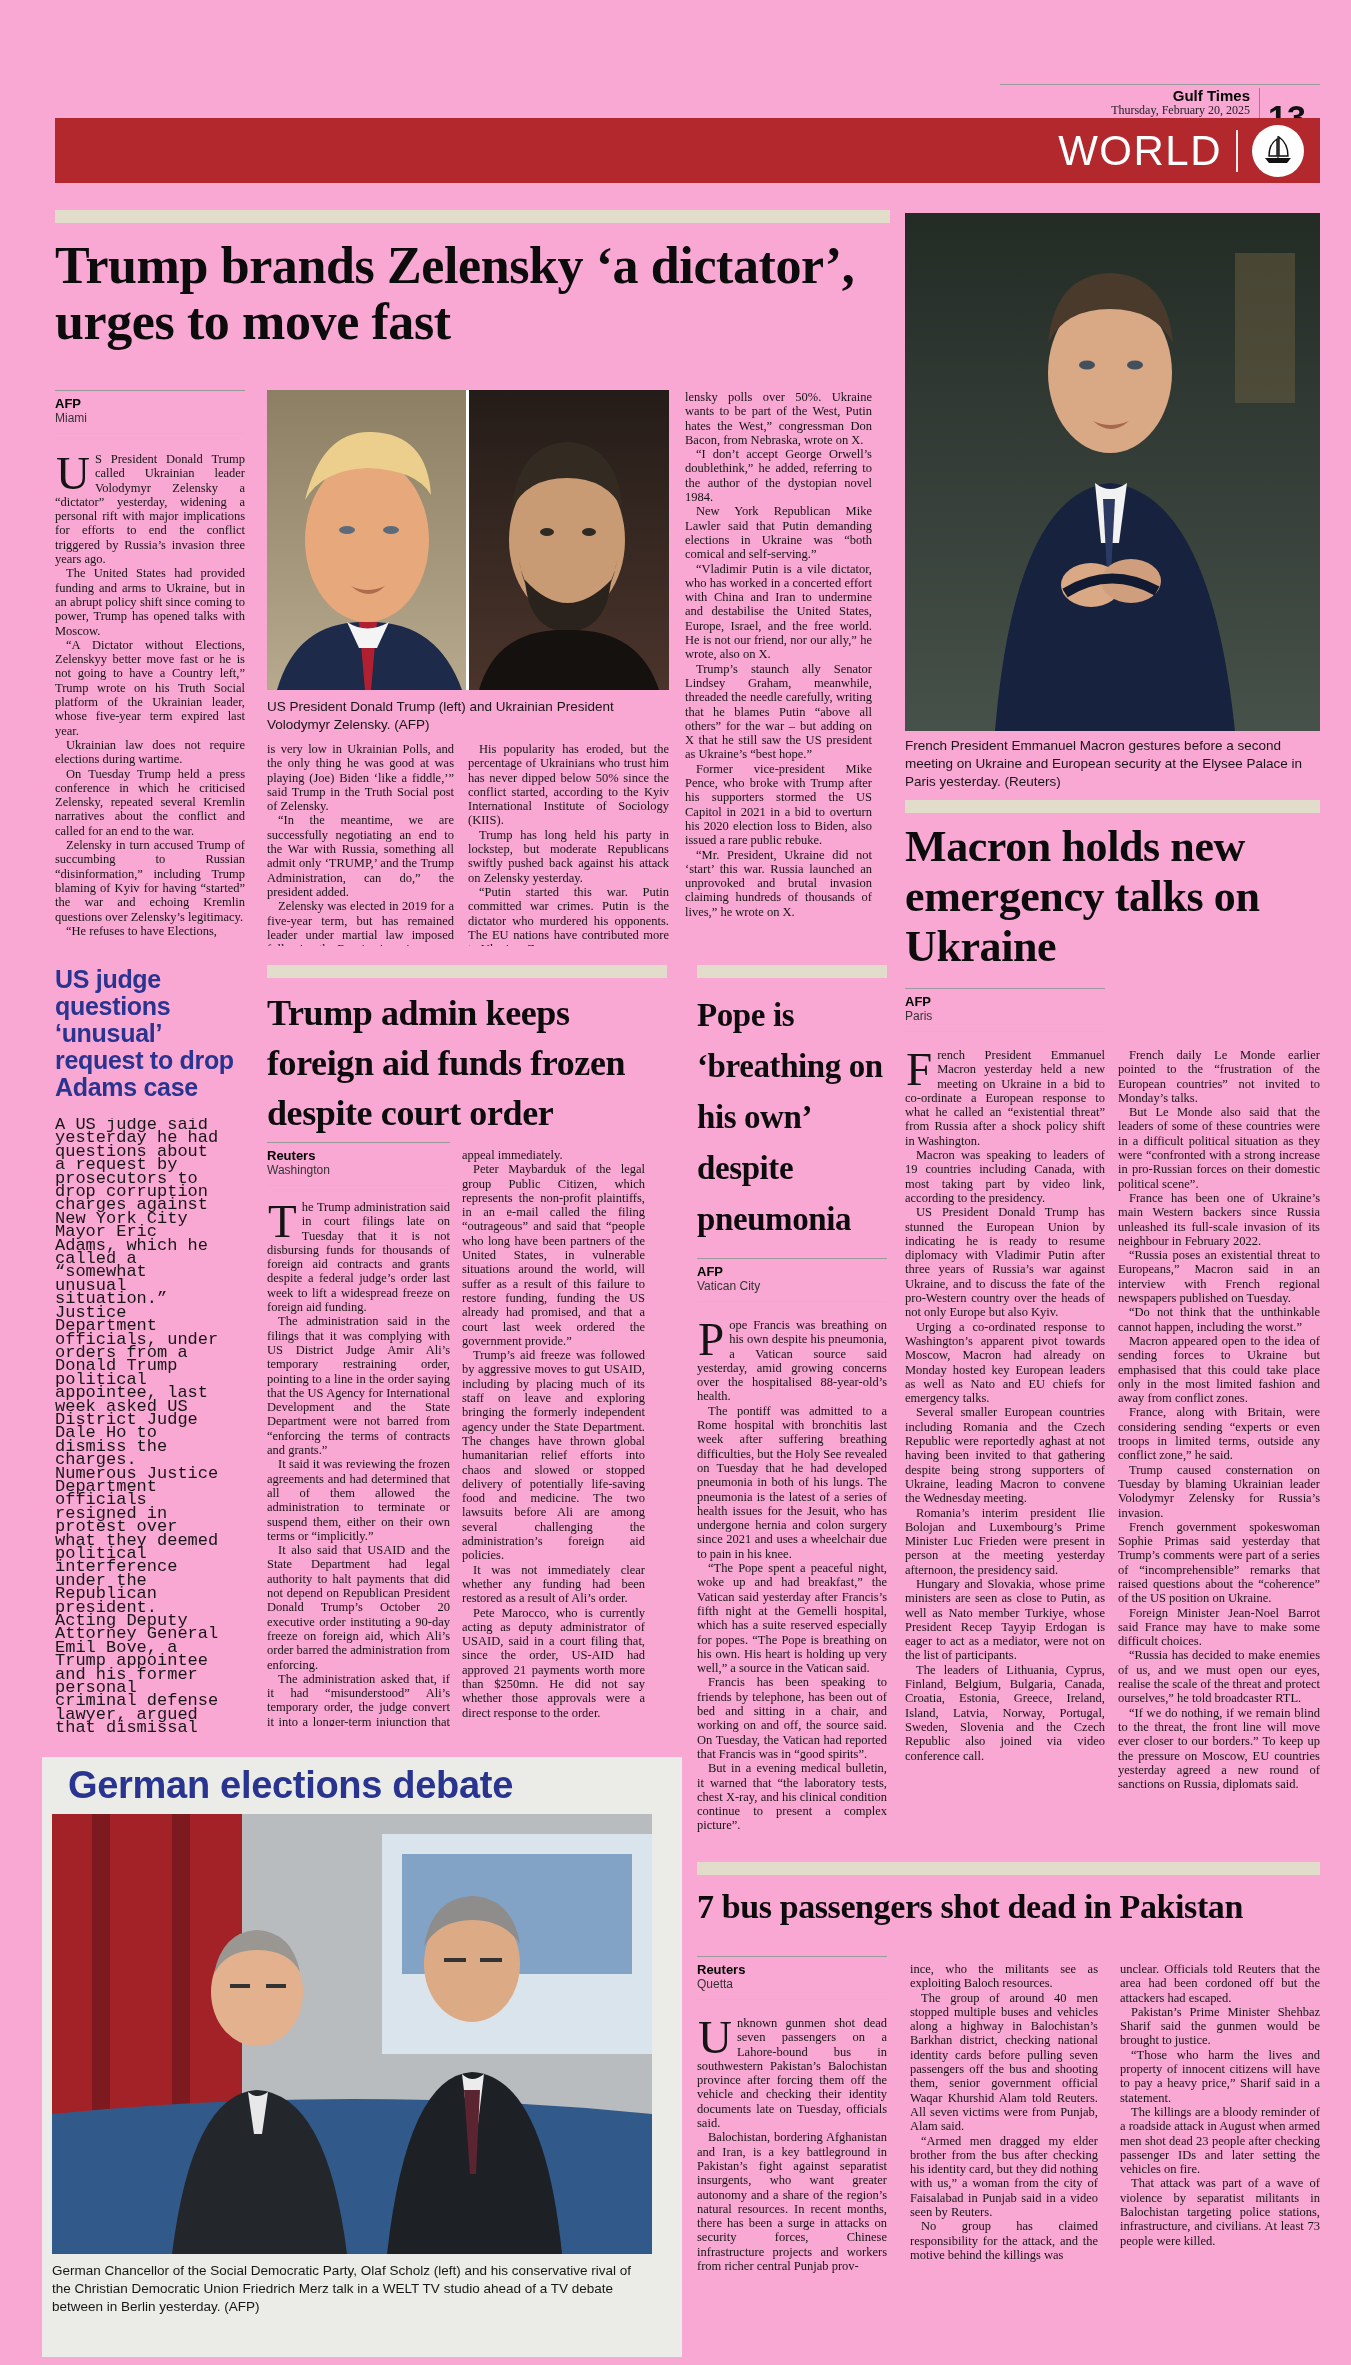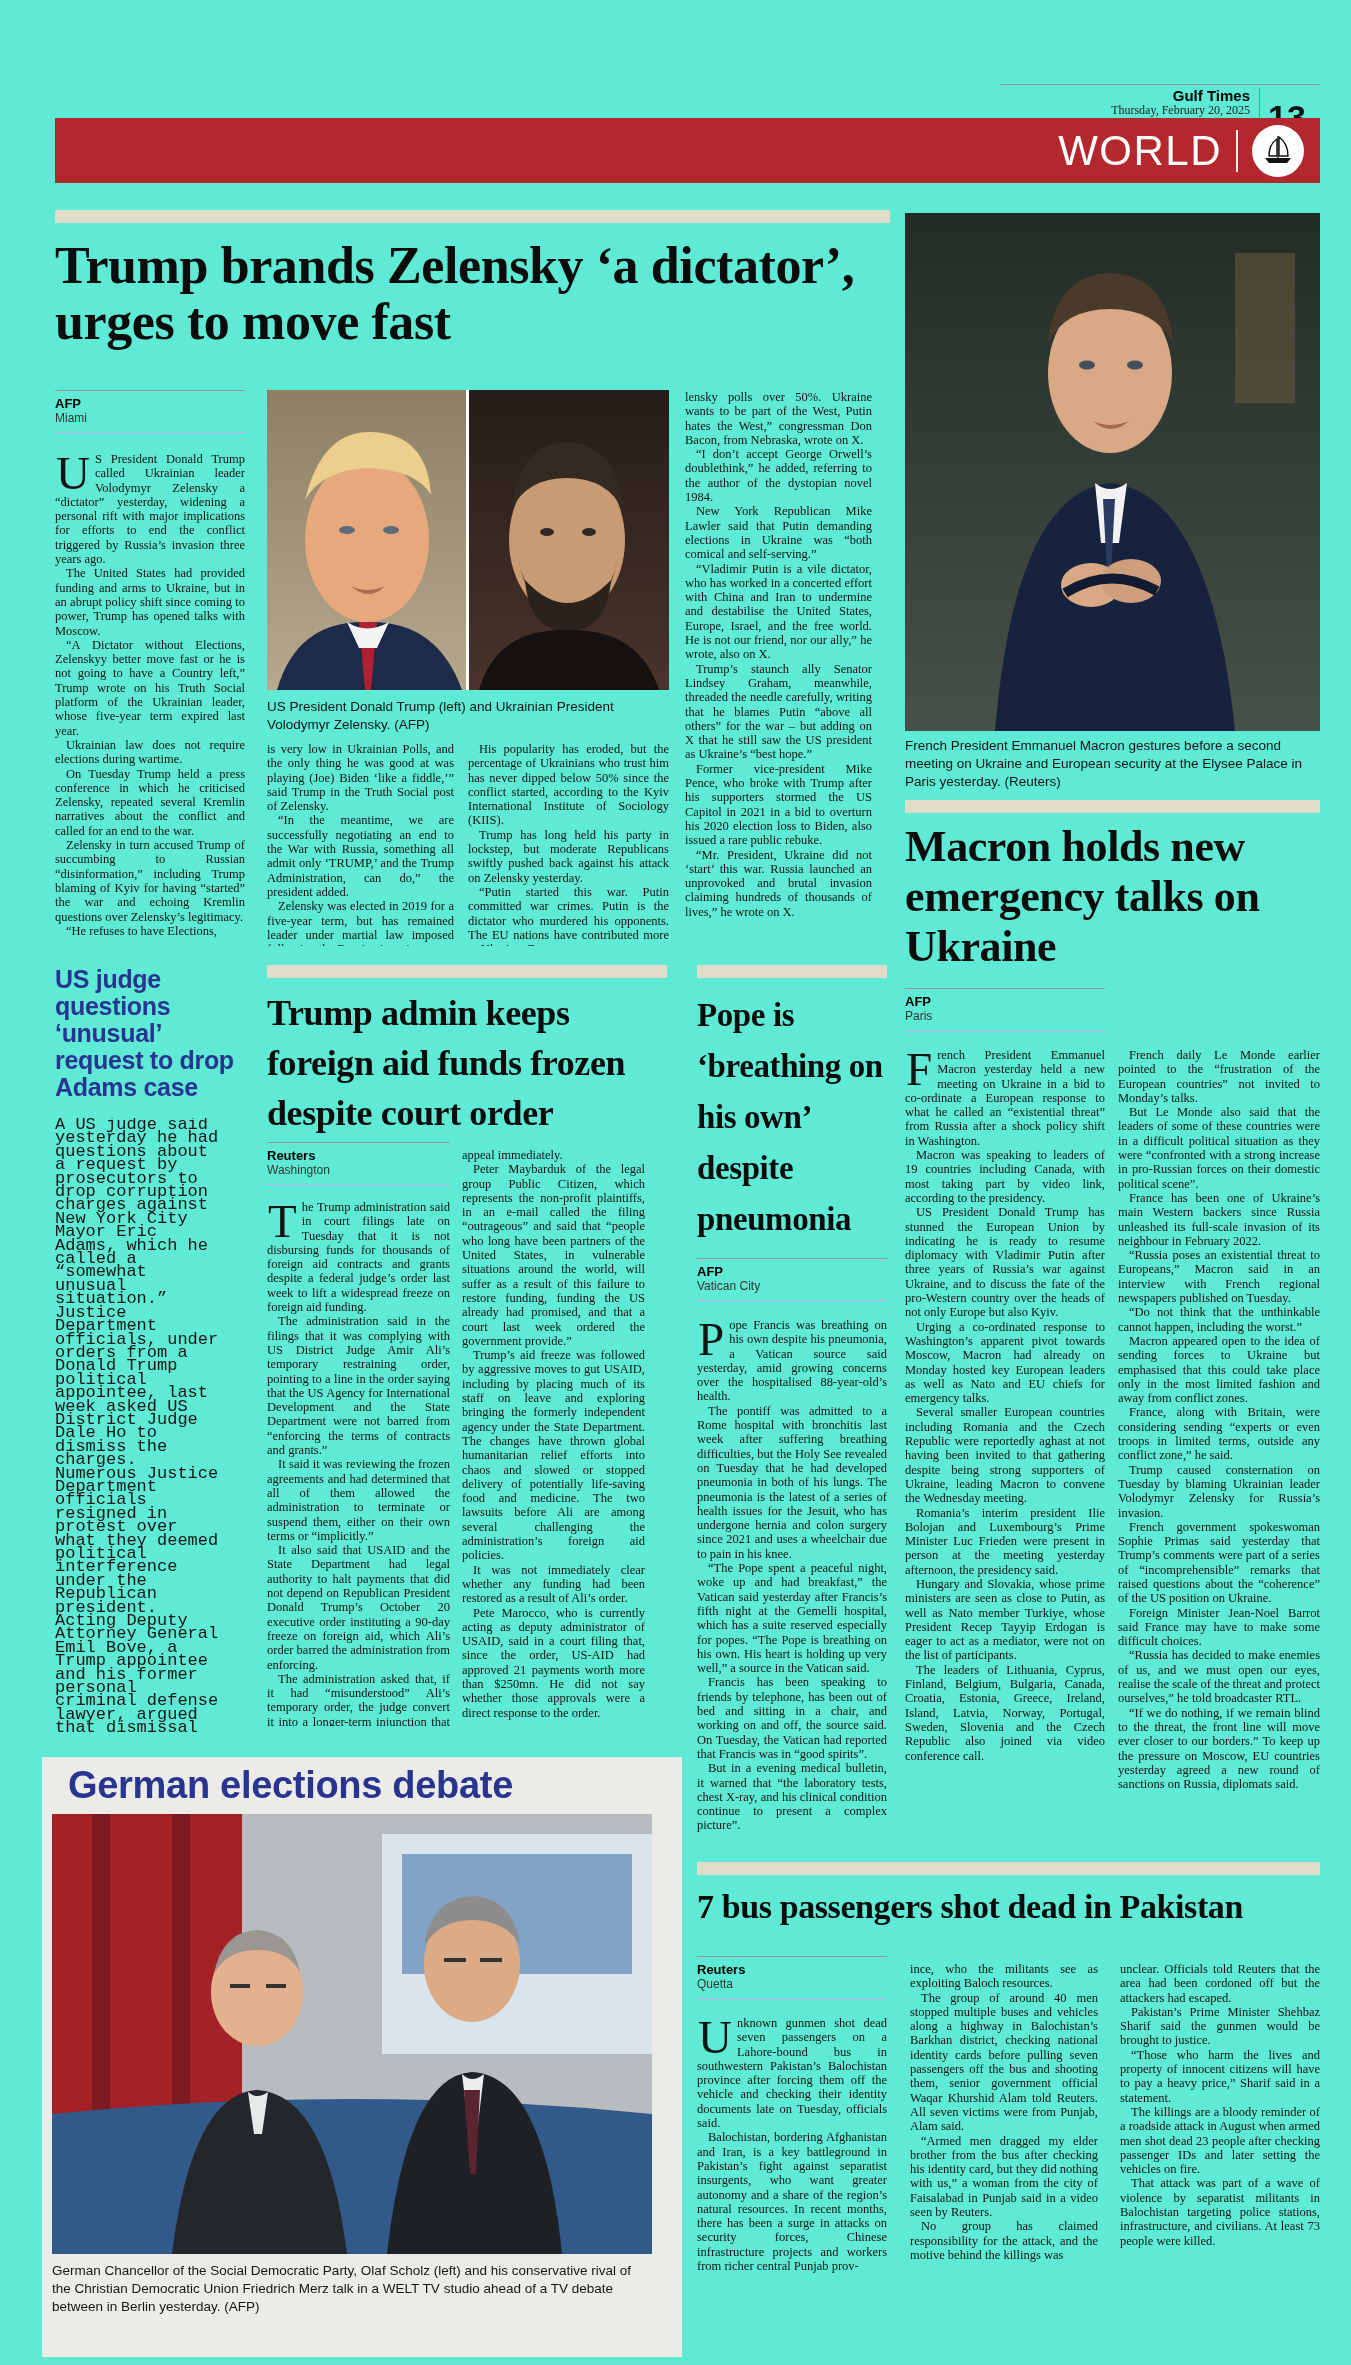--- a/index.html
+++ b/index.html
@@ -1,16 +1,16 @@
 <!DOCTYPE html>
 <html><head>
 <meta charset="utf-8">
 <style>
   html,body{margin:0;padding:0;background:#888;}
-  .page{position:relative;width:1351px;height:2365px;background:#5eead4;margin:0 auto;
+  .page{position:relative;width:1351px;height:2365px;background:#f9a8d4;margin:0 auto;
         font-family:"Liberation Serif",serif;color:#111;overflow:hidden;}
   .abs{position:absolute;}
 
   
   .mast-rule{position:absolute;background:#9a9a9a;height:1px;}
   .mast-name{font-family:"Liberation Sans",sans-serif;font-weight:bold;font-size:15px;line-height:15px;text-align:right;color:#000;}
   .mast-date{font-family:Liberation Serif, serif;font-size:12px;line-height:14px;text-align:right;color:#222;}
   .page-num{font-family:"Liberation Sans",sans-serif;font-weight:600;font-size:34px;color:#111;margin-top:16px;}
   .vdiv{position:absolute;width:1px;background:#8a8a8a;}
 

